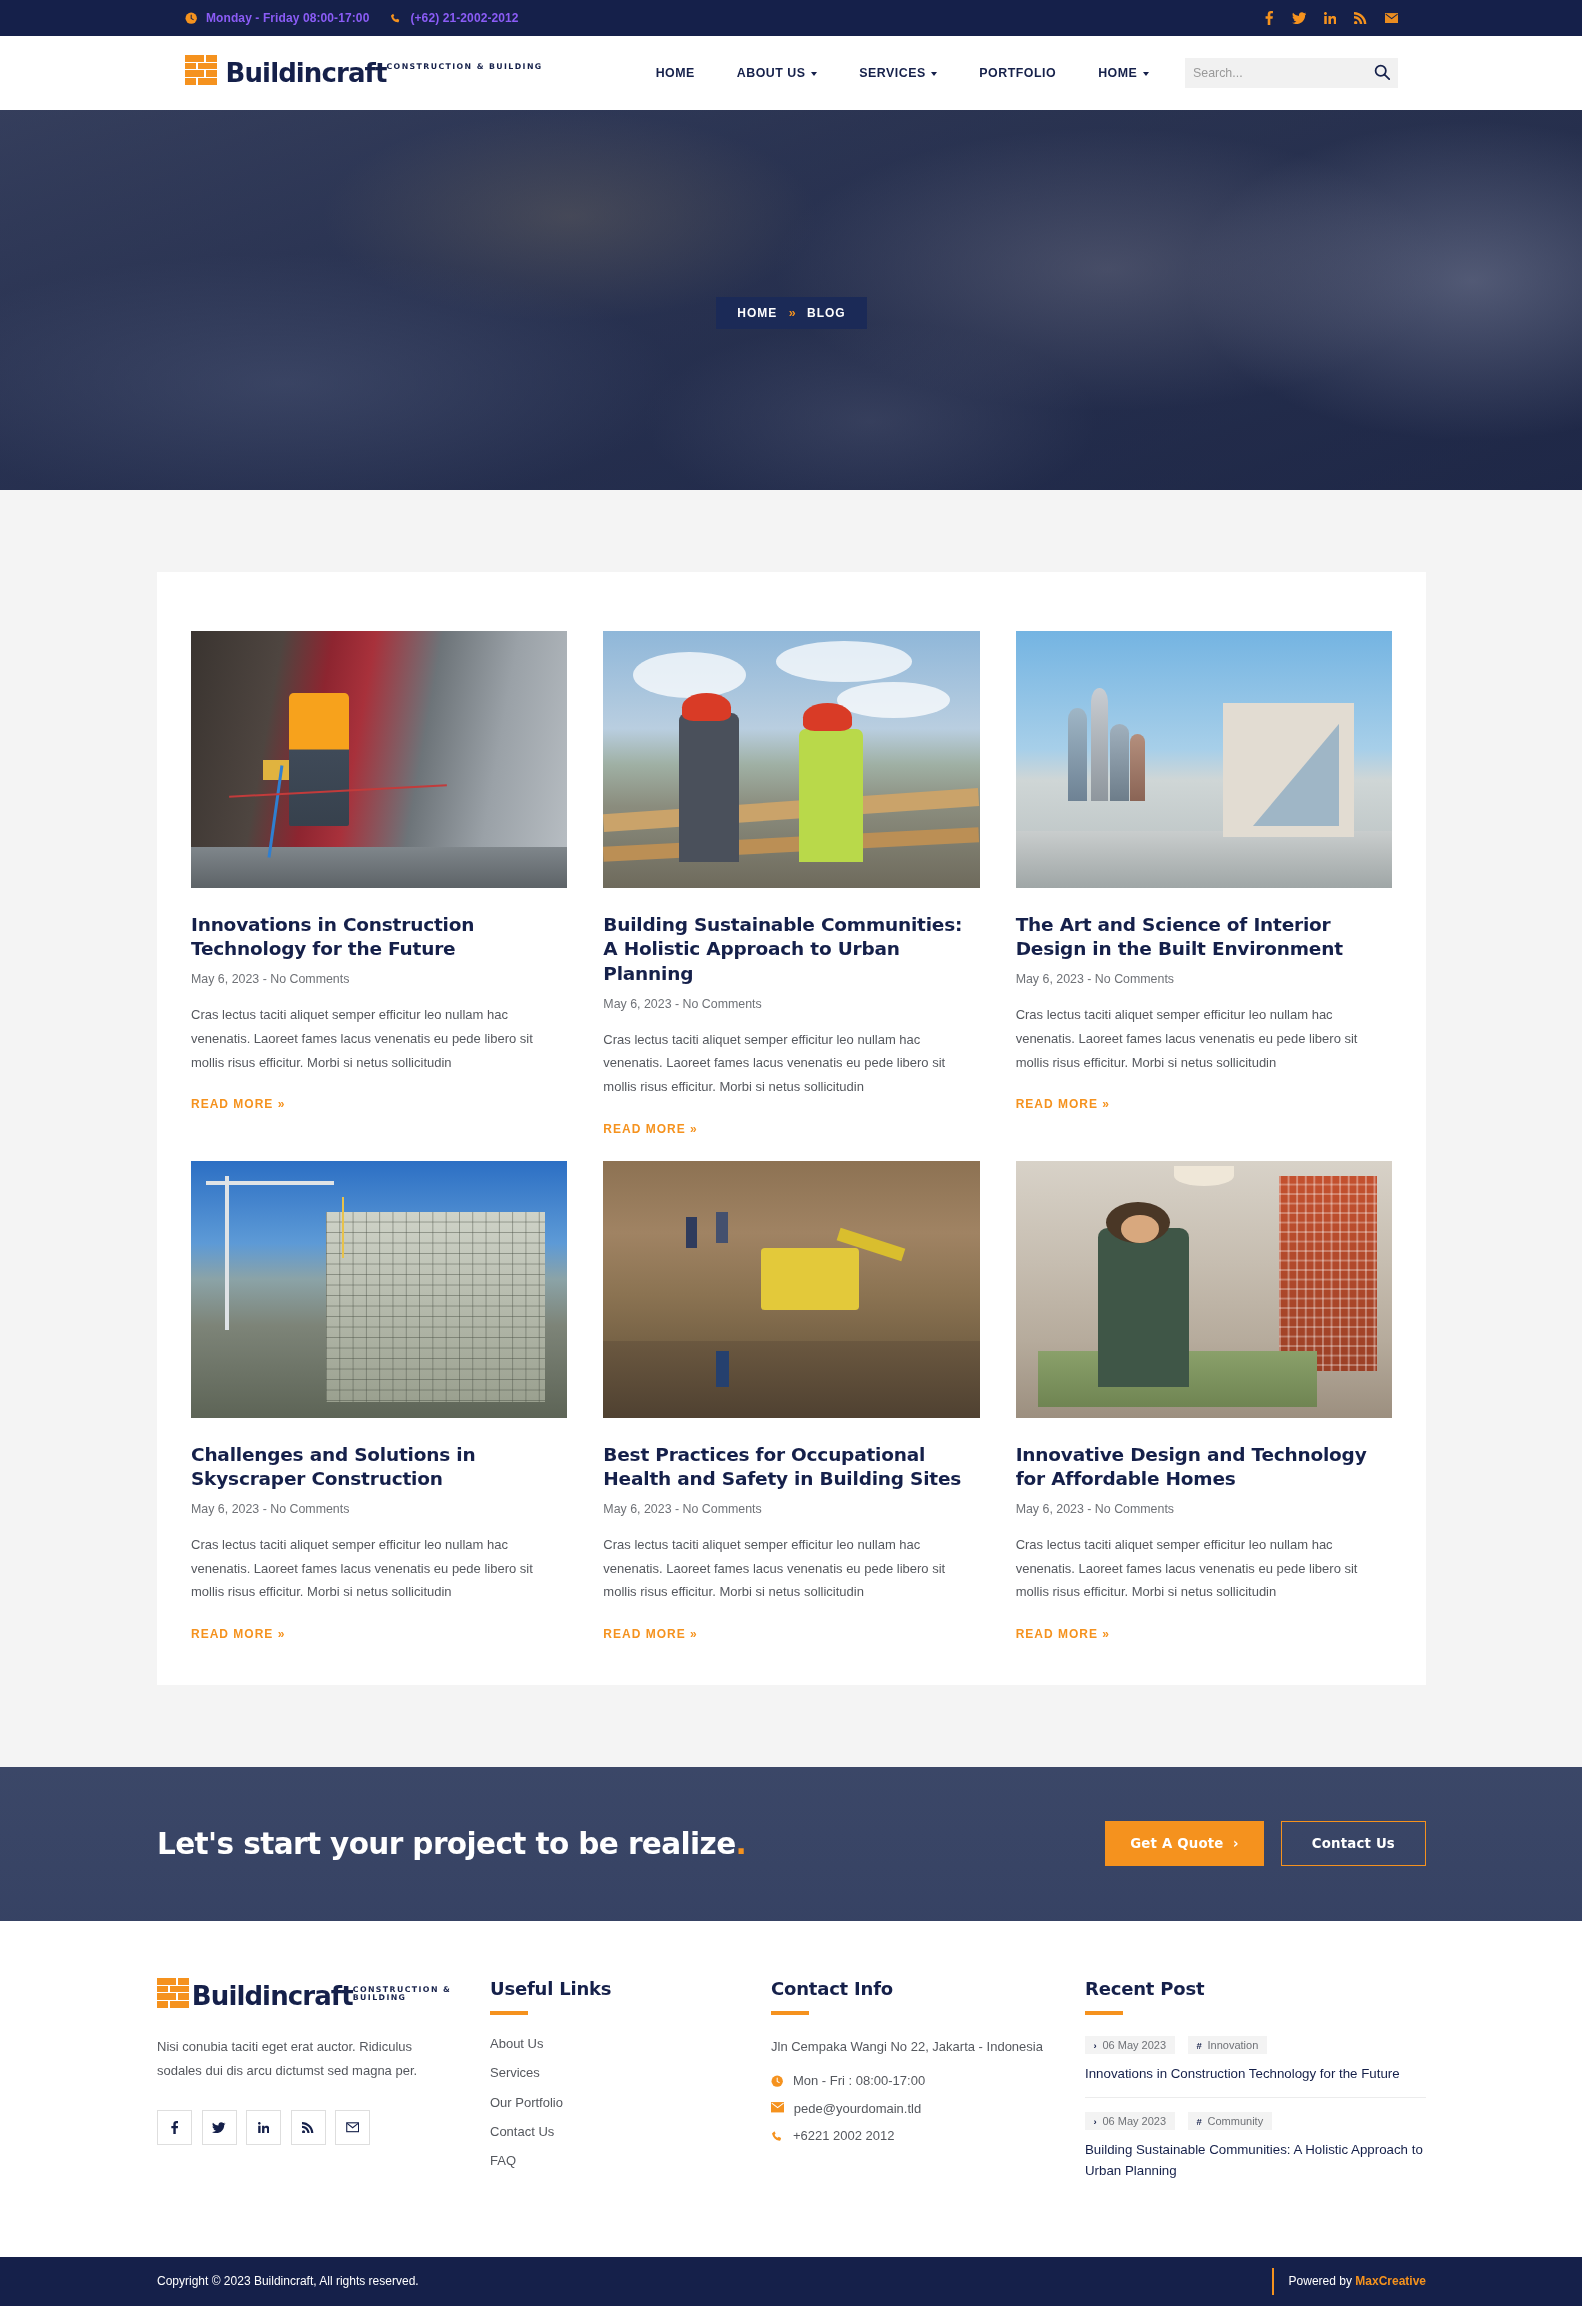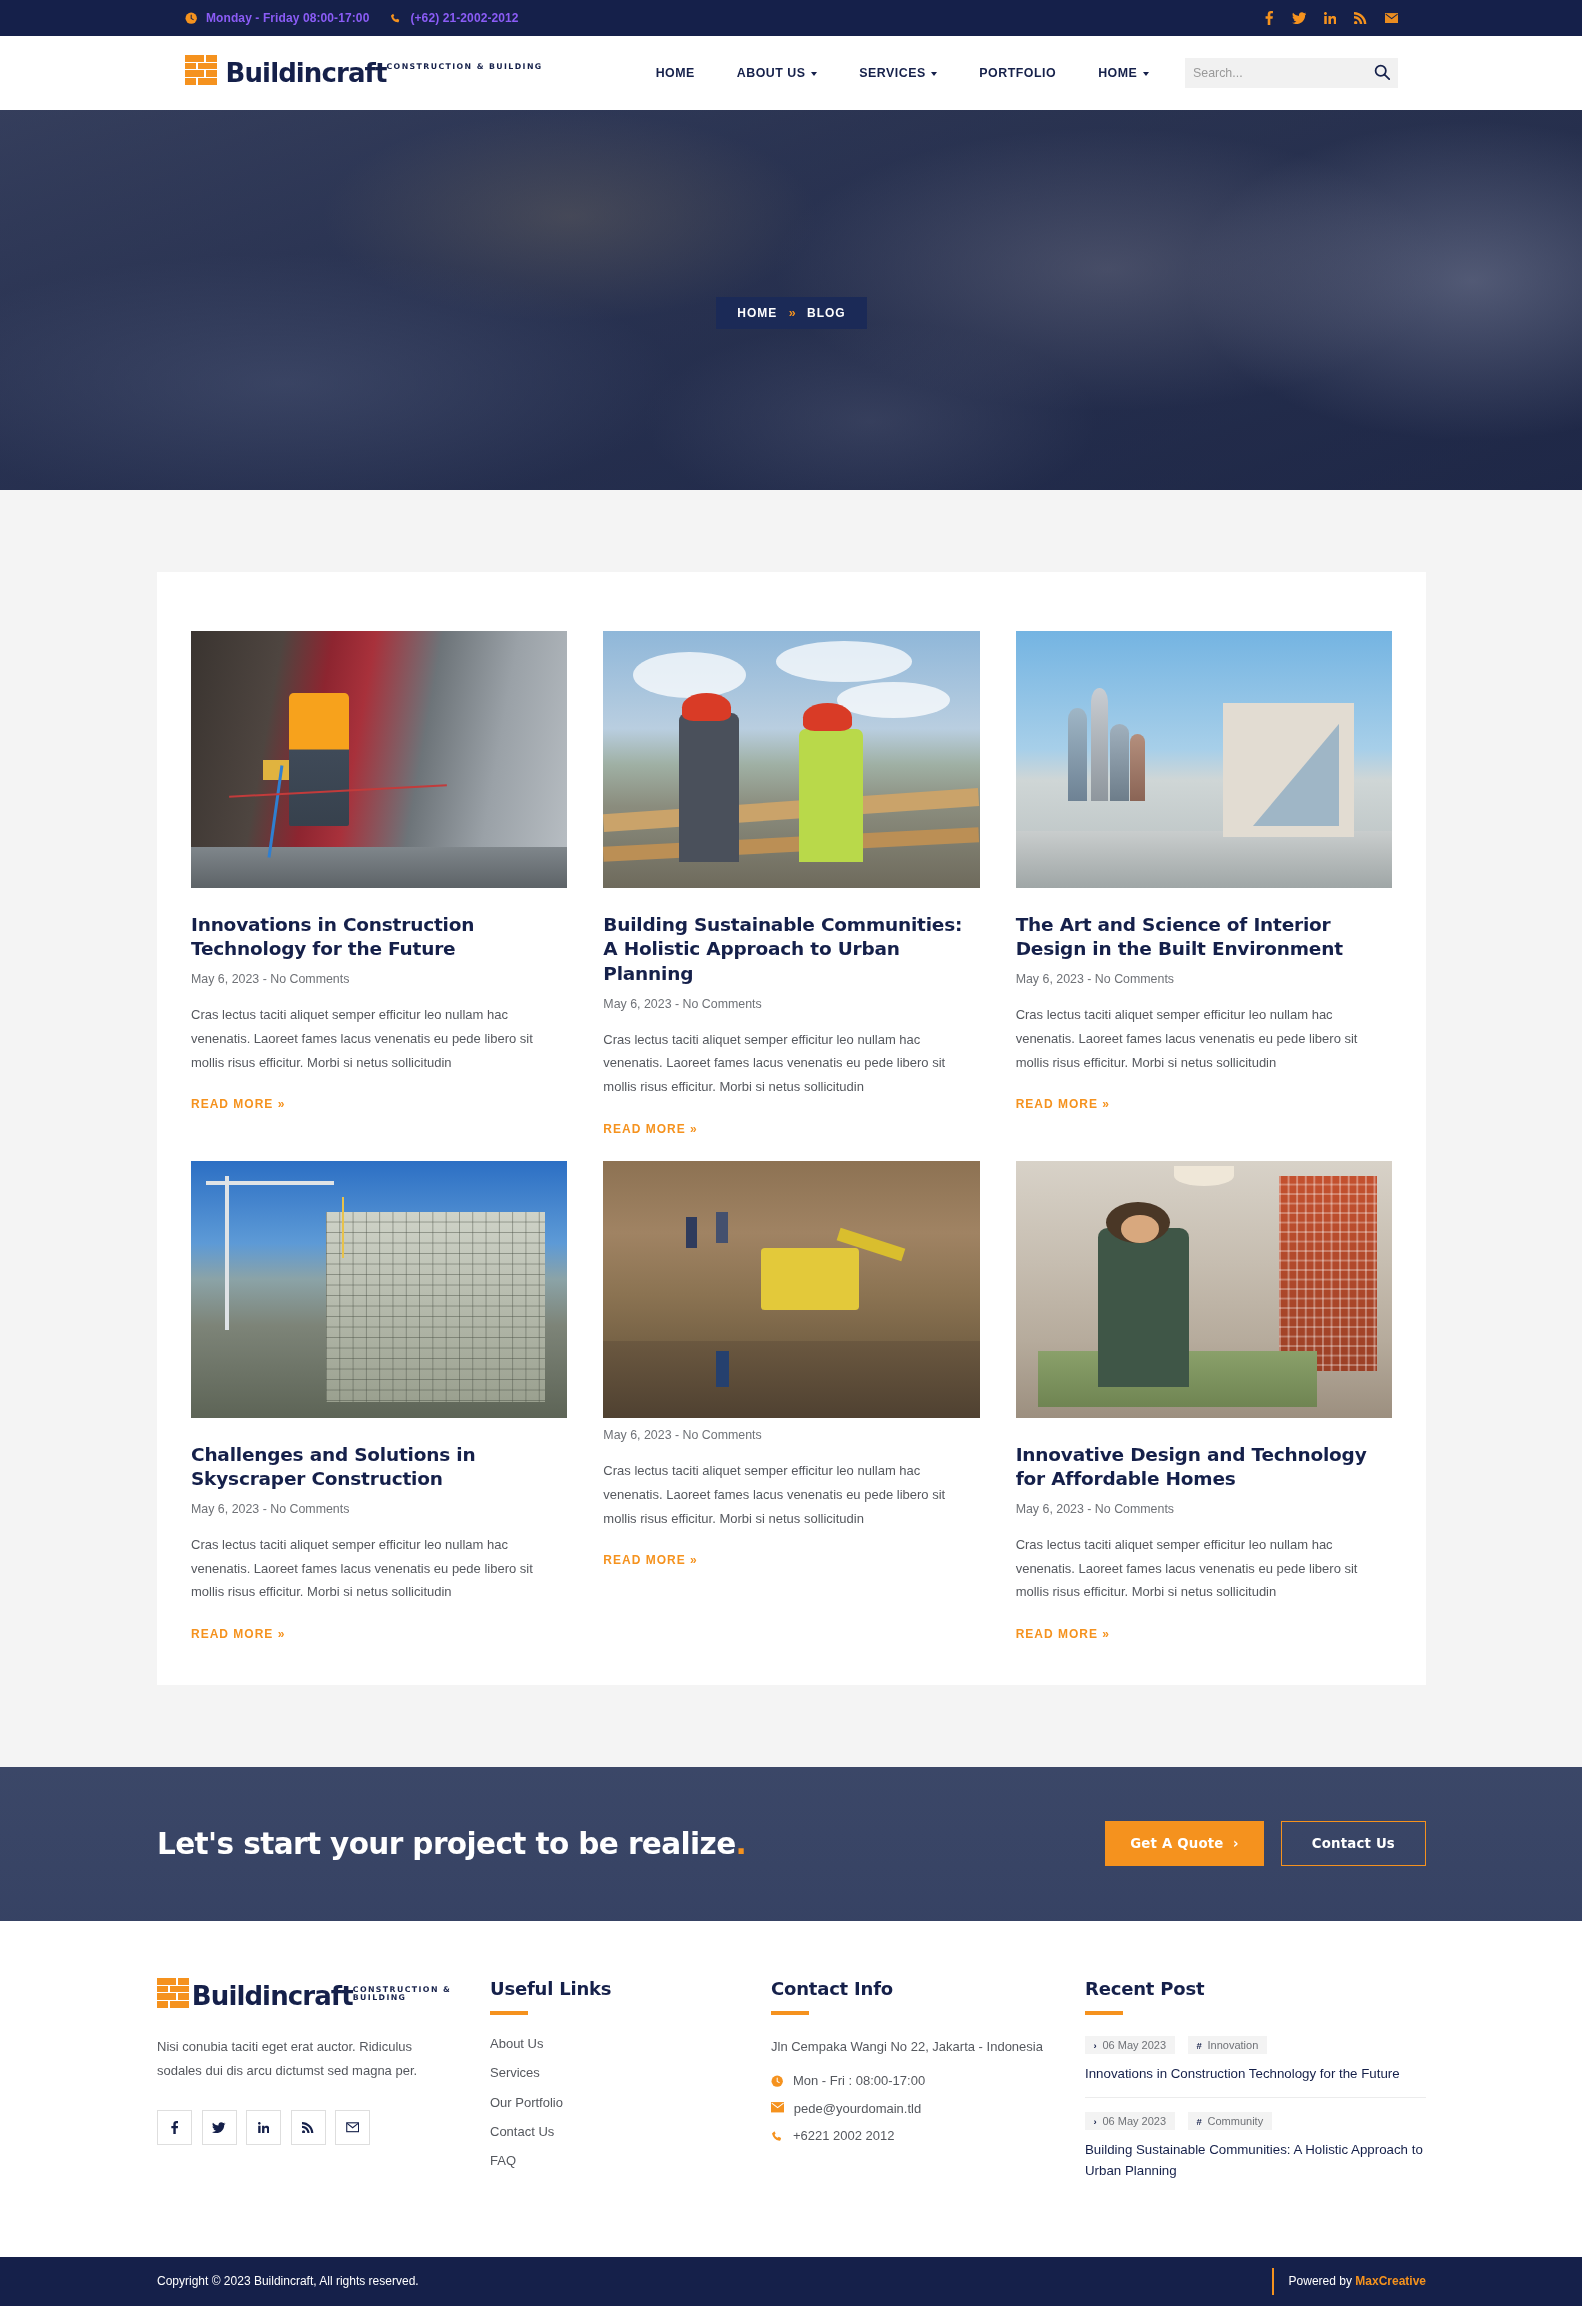--- a/index.html
+++ b/index.html
@@ -519,20 +519,21 @@
 
       <div class="card">
         <div class="card-img img5">
           <div class="ph trench"></div>
             <div class="ph digarm"></div>
             <div class="ph dig"></div>
           <div class="ph p1"></div>
             <div class="ph p2"></div>
             <div class="ph p3"></div>
         </div>
+        <div class="card-title">Best Practices for Occupational Health and Safety in Building Sites</div>
         <div class="card-meta">May 6, 2023 - No Comments</div>
         <div class="card-text">Cras lectus taciti aliquet semper efficitur leo nullam hac venenatis. Laoreet fames lacus venenatis eu pede libero sit mollis risus efficitur. Morbi si netus sollicitudin</div>
         <div class="card-more">READ MORE »</div>
       </div>
 
       <div class="card">
         <div class="card-img img6">
           <div class="ph bld"></div>
             <div class="ph bldg2"></div>
           <div class="ph lamp"></div>

